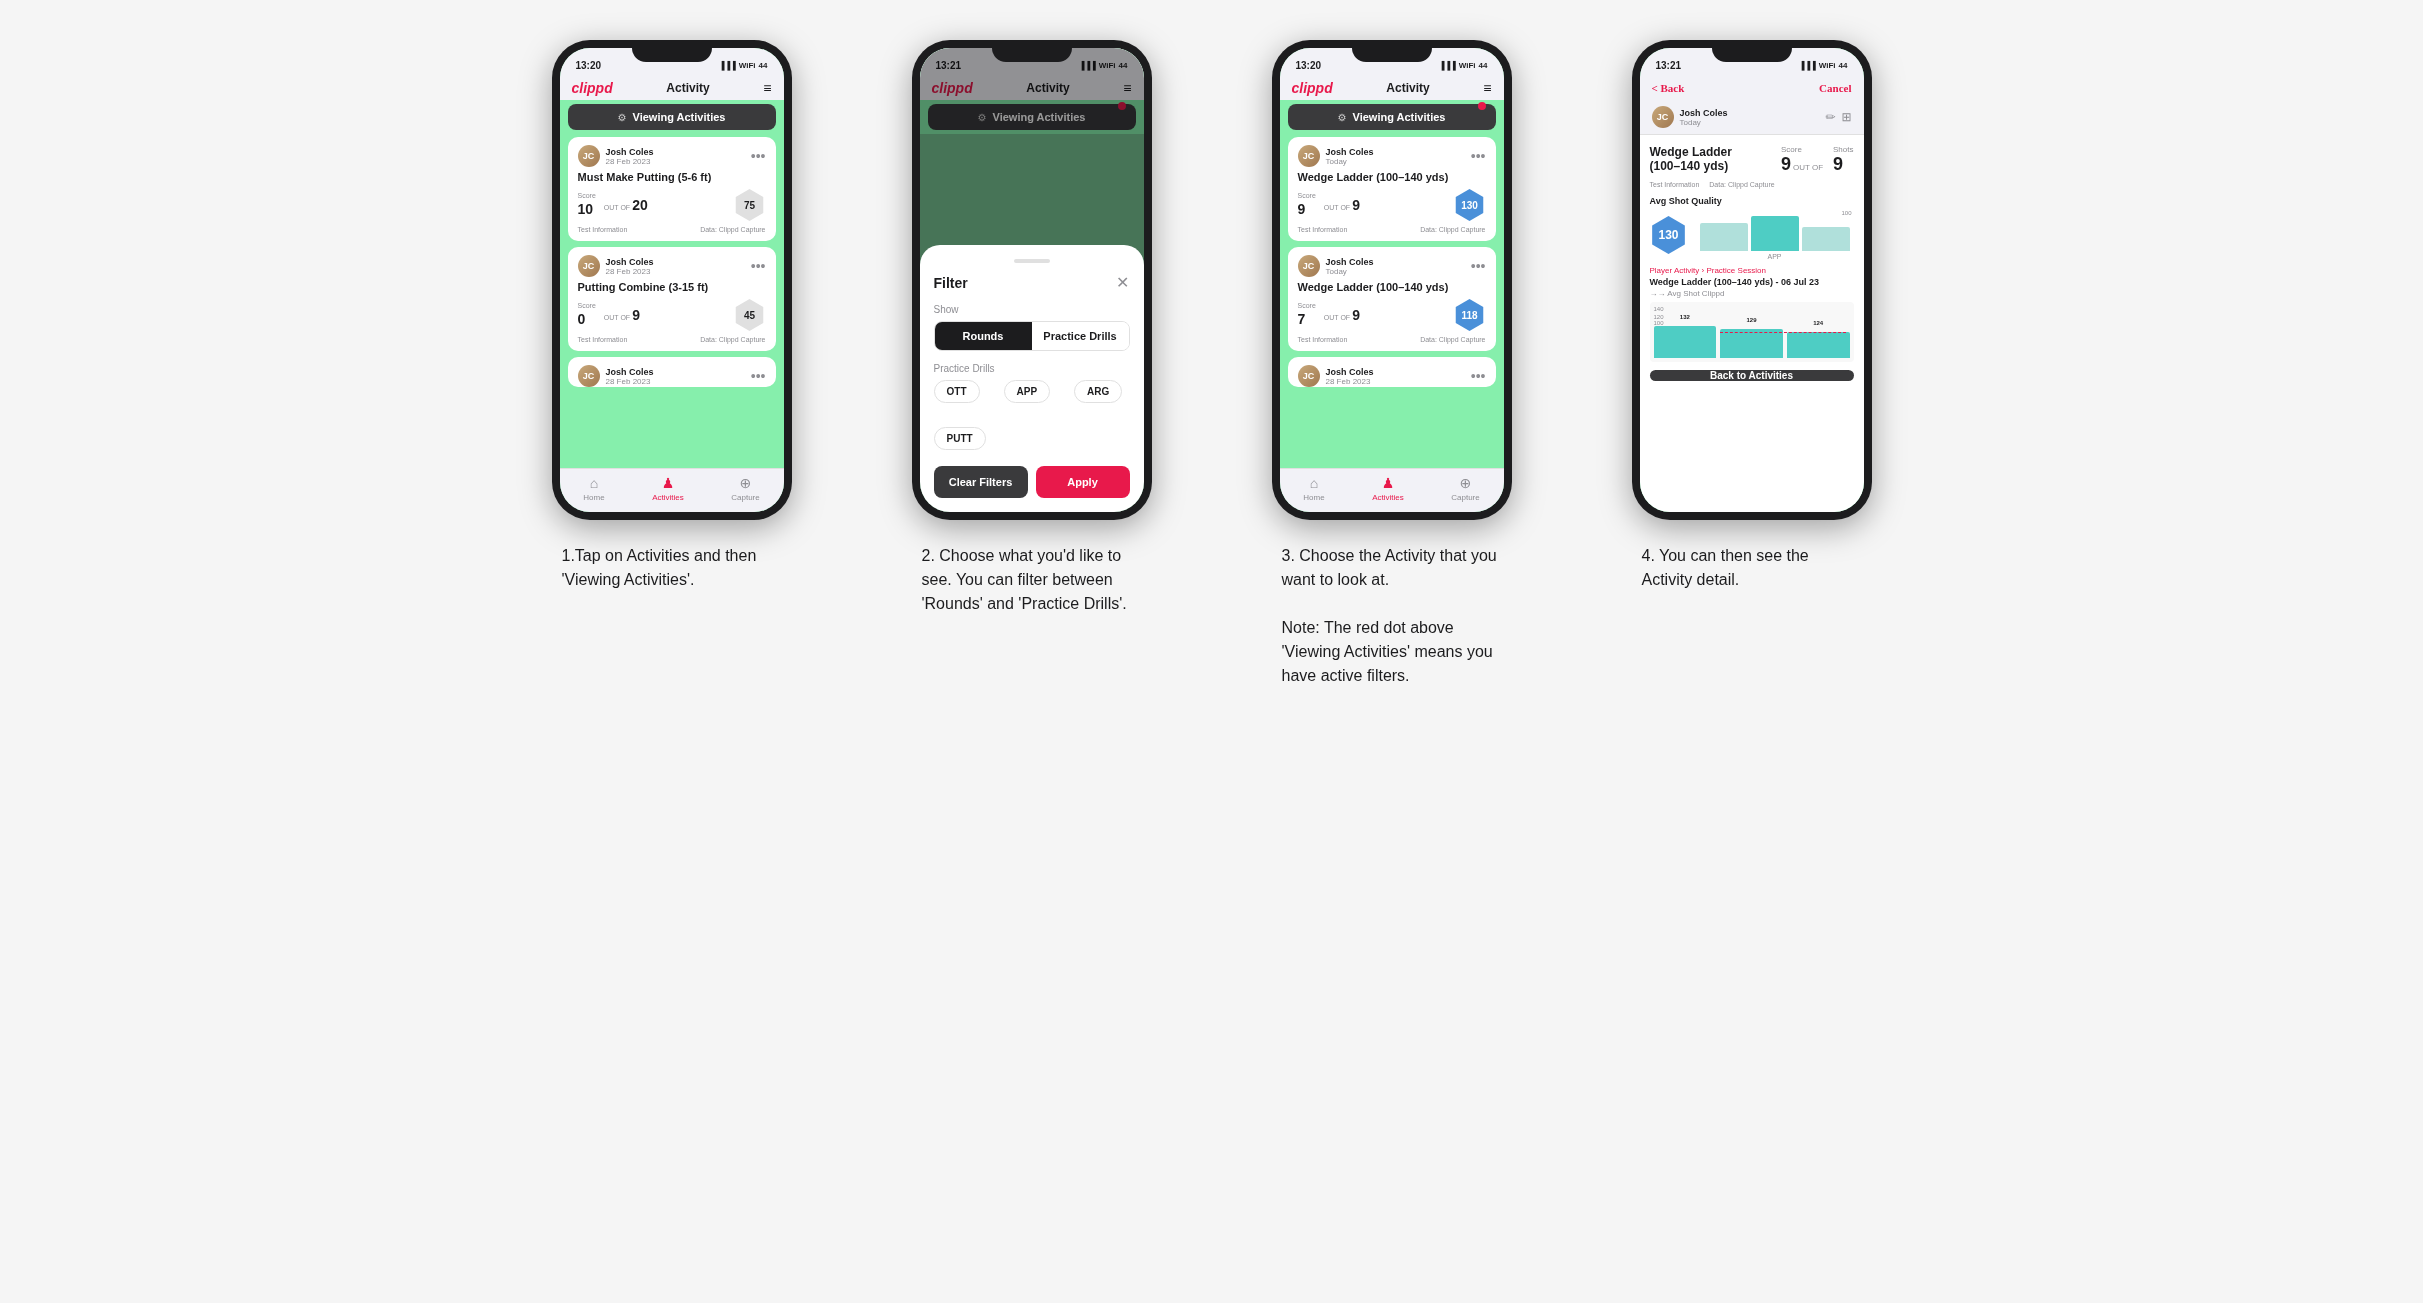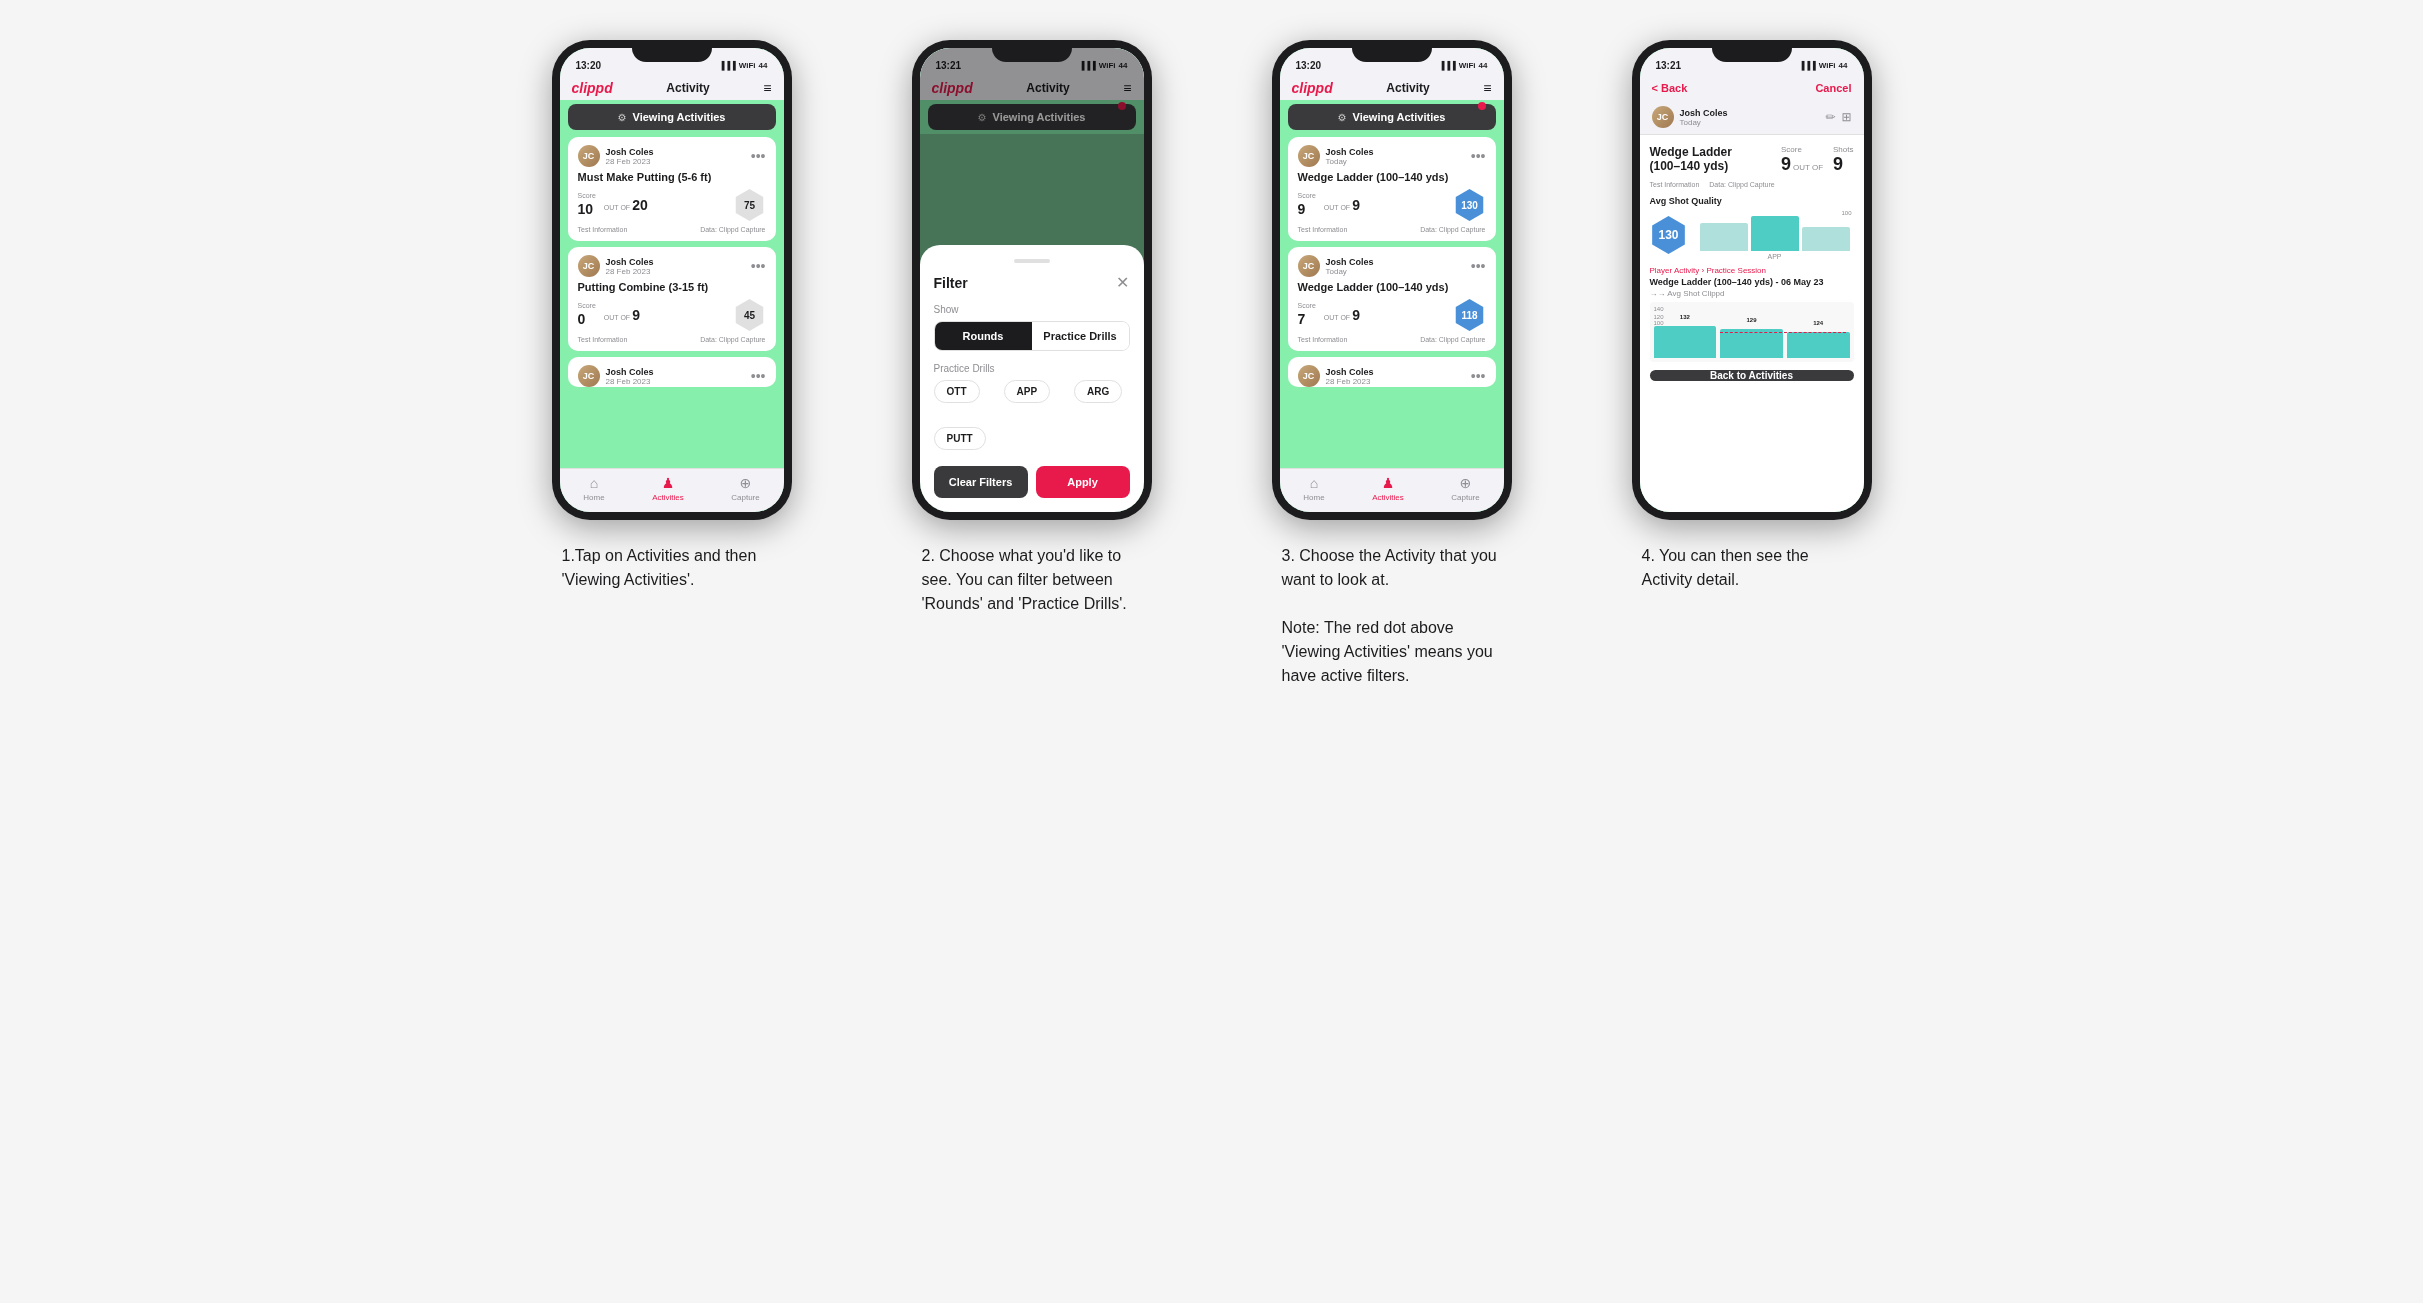--- a/index.html
+++ b/index.html
@@ -318,20 +318,21 @@
       font-weight: 700;
       cursor: pointer;
     }
     
     .detail-header {
       display: flex;
       justify-content: space-between;
       align-items: center;
       padding: 6px 12px;
       background: #f2f2f7;
+      font-family: Liberation Serif, serif;
     }
     .back-btn { font-size: 11px; color: #e8194b; font-weight: 600; }
     .cancel-btn { font-size: 11px; color: #e8194b; font-weight: 600; }
     .detail-user-row {
       display: flex;
       align-items: center;
       justify-content: space-between;
       padding: 6px 12px;
       background: #f2f2f7;
       border-bottom: 1px solid #e0e0e0;
@@ -823,21 +824,21 @@
             </div>
           </div>
           
           <div class="practice-session-label">
             <span>Player Activity</span>
             <span> › </span>
             <span style="color:#e8194b;">Practice Session</span>
           </div>
           
           <div>
-            <div class="drill-history-title">Wedge Ladder (100–140 yds) - 06 May 23</div>
+            <div class="drill-history-title">Wedge Ladder (100–140 yds) - 06 Jul 23</div>
             <div class="drill-history-subtitle">→→ Avg Shot Clippd</div>
             <div class="history-chart">
               <div style="display:flex;justify-content:space-between;font-size:6px;color:#8e8e93;margin-bottom:2px;">
                 <span>140</span>
                 <span></span>
               </div>
               <div style="display:flex;justify-content:space-between;font-size:6px;color:#8e8e93;">
                 <span>120</span>
               </div>
               <div style="display:flex;justify-content:space-between;font-size:6px;color:#8e8e93;">

